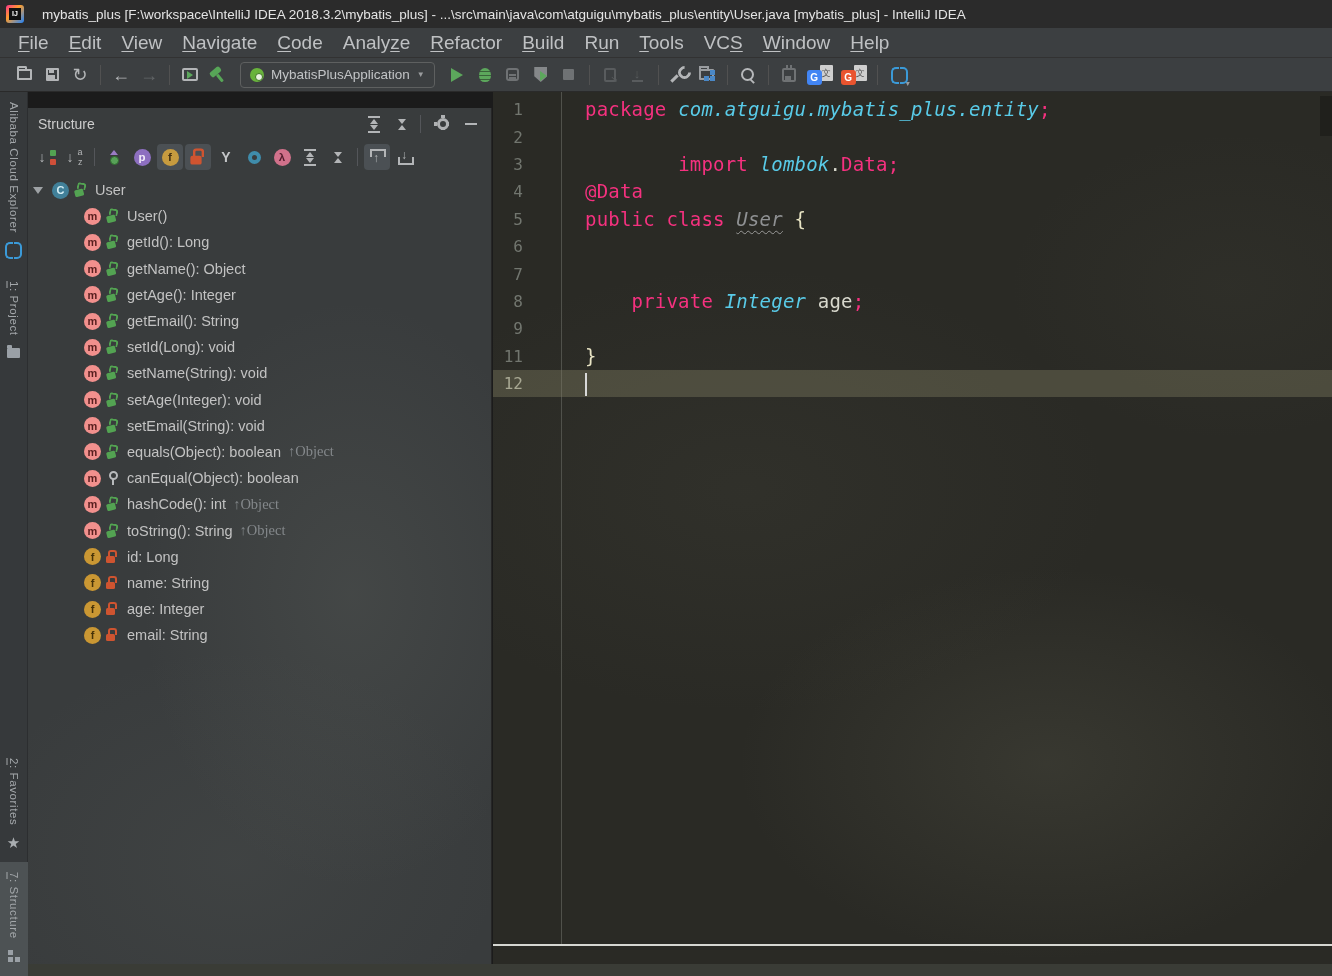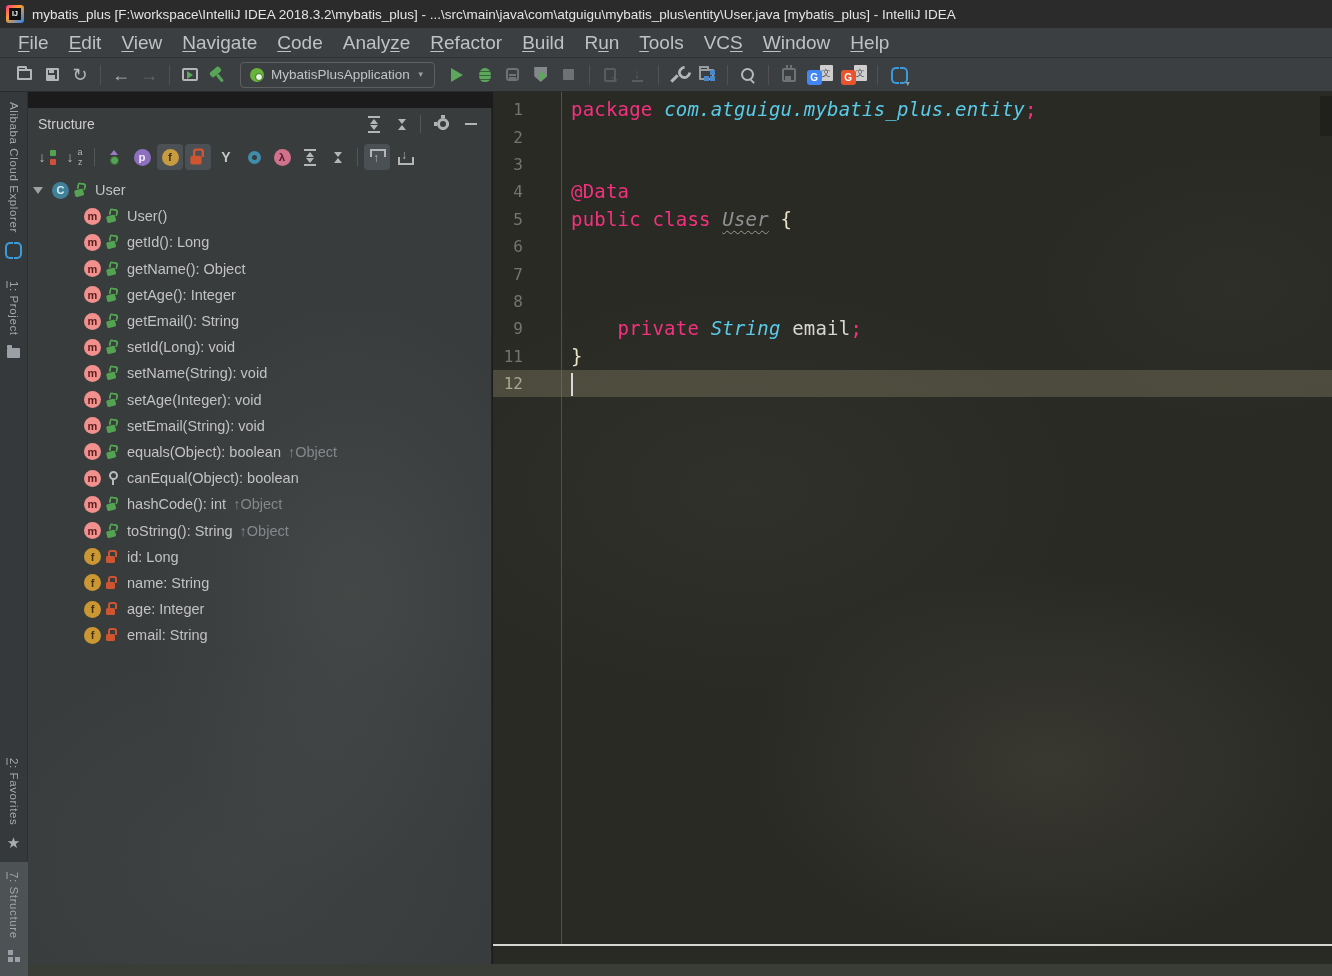--- a/index.html
+++ b/index.html
@@ -8,21 +8,21 @@
        font-family:"Liberation Sans",sans-serif;color:#bbbbbb;}
 
   
   #titlebar{position:absolute;left:0;top:0;width:1332px;height:28px;background:#2b2b2b;
             display:flex;align-items:center;padding-left:6px;}
   .appico{width:18px;height:18px;border-radius:3px;flex:none;
           background:linear-gradient(135deg,#ff318c 0%,#fd9d2e 40%,#1e84ff 100%);
           display:flex;align-items:center;justify-content:center;}
   .appico i{display:block;width:12px;height:12px;background:#111;font-style:normal;
             color:#fff;font-size:7px;line-height:12px;text-align:center;font-weight:bold;}
-  #titlebar .wtitle{margin-left:8px;font-size:13.5px;color:#e4e4e4;white-space:nowrap;}
+  #titlebar .wtitle{margin-left:18px;font-size:13.5px;color:#e4e4e4;white-space:nowrap;}
 
   
   #menubar{position:absolute;left:0;top:28px;width:1332px;height:30px;background:#3c3f41;
            display:flex;align-items:center;padding-left:8px;border-bottom:1px solid #323232;}
   .menu-item{padding:0 10px;font-size:19px;color:#bfc1c3;cursor:default;}
   .menu-item u{text-underline-offset:2px;}
 
   
   #toolbar{position:absolute;left:0;top:58px;width:1332px;height:34px;background:#3c3f41;
            display:flex;align-items:center;padding-left:10px;border-bottom:1px solid #2a2a2a;}
@@ -172,35 +172,35 @@
   .vis.public{transform:rotate(-14deg);}
   .vis.public::before{content:"";position:absolute;left:4px;top:0px;width:5px;height:5px;border:2px solid #53a352;
        border-bottom:none;border-radius:3px 3px 0 0;transform:rotate(24deg);}
   .vis.public::after{content:"";position:absolute;left:0;bottom:1px;width:9px;height:7px;background:#53a352;border-radius:1.5px;}
   .vis.private::before{content:"";position:absolute;left:2px;top:0px;width:5px;height:5px;border:2px solid #cf5430;
        border-bottom:none;border-radius:3px 3px 0 0;}
   .vis.private::after{content:"";position:absolute;left:0;bottom:1px;width:9px;height:7px;background:#cf5430;border-radius:1.5px;}
   .vis.package::before{content:"";position:absolute;left:3px;top:0;width:5px;height:5px;border:2px solid #b8babc;border-radius:50%;}
   .vis.package::after{content:"";position:absolute;left:6px;top:8px;width:2px;height:6px;background:#b8babc;
        box-shadow:2px 3px 0 -1px #b8babc;}
-  .tsuffix{color:#84888b;margin-left:7px;}
+  .tsuffix{color:#84888b;margin-left:7px;font-family:Liberation Serif, serif;}
 
   
   #editor{position:absolute;left:493px;top:92px;width:839px;height:884px;
      background:
        radial-gradient(ellipse 440px 280px at 66% 76%,rgba(112,112,94,.20),transparent 70%),
        radial-gradient(ellipse 520px 320px at 30% 45%,rgba(104,104,88,.10),transparent 70%),
        radial-gradient(ellipse 320px 220px at 88% 22%,rgba(100,100,84,.08),transparent 70%),
        #2a2a25;}
   #gutter-line{position:absolute;left:68px;top:0;width:1px;height:852px;background:#50514b;}
   #code-lines{position:relative;padding-top:4px;}
   .cl{display:flex;height:27.4px;align-items:center;}
   .cl .ln{width:30px;text-align:right;flex:none;color:#72766f;
           font:16px "DejaVu Sans Mono","Liberation Mono",monospace;}
-  .cl .lt{margin-left:48px;white-space:pre;position:relative;
+  .cl .lt{margin-left:62px;white-space:pre;position:relative;
           font:19px/27.4px "DejaVu Sans Mono","Liberation Mono",monospace;letter-spacing:0.2px;}
   .cl.cur{background:rgba(128,125,98,.40);}
   .cl.cur .ln{color:#a8a893;}
   .s-k{color:#f5317f;}
   .s-t{color:#59cbe8;font-style:italic;}
   .s-p{color:#d8d8cd;}
   .s-b{color:#e8e4c4;}
   .s-e{color:#8f9193;font-style:italic;
        text-decoration:underline wavy rgba(170,170,170,.85) 1px;text-underline-offset:4px;}
   .caret{display:inline-block;width:2px;height:23px;background:#d8d8d8;vertical-align:middle;}
@@ -536,41 +536,42 @@
         <div class="cl">
           <span class="ln">1</span>
           <span class="lt"><span class="s-k">package </span><span class="s-t">com.atguigu.mybatis_plus.entity</span><span class="s-k">;</span></span>
         </div>
         <div class="cl">
           <span class="ln">2</span>
           <span class="lt"></span>
         </div>
         <div class="cl">
           <span class="ln">3</span>
+          <span class="lt"><span class="s-p">        </span><span class="s-k">import </span><span class="s-t">lombok</span><span class="s-p">.</span><span class="s-k">Data</span><span class="s-k">;</span></span>
         </div>
         <div class="cl">
           <span class="ln">4</span>
           <span class="lt"><span class="s-k">@Data</span></span>
         </div>
         <div class="cl">
           <span class="ln">5</span>
           <span class="lt"><span class="s-k">public class </span><span class="s-e">User</span><span class="s-b"> {</span></span>
         </div>
         <div class="cl">
           <span class="ln">6</span>
         </div>
         <div class="cl">
           <span class="ln">7</span>
         </div>
         <div class="cl">
           <span class="ln">8</span>
+          <span class="lt"><span class="s-p">    </span><span class="s-k">private </span><span class="s-t">Integer</span><span class="s-p"> age</span><span class="s-k">;</span></span>
         </div>
         <div class="cl">
           <span class="ln">9</span>
-          <span class="lt"><span class="s-p">    </span><span class="s-k">private </span><span class="s-t">String</span><span class="s-p"> email</span><span class="s-k">;</span></span>
         </div>
         <div class="cl">
           <span class="ln">11</span>
           <span class="lt"><span class="s-b">}</span></span>
         </div>
         <div class="cl cur">
           <span class="ln">12</span>
           <span class="lt"><span class="caret"></span></span>
         </div>
       </div>

